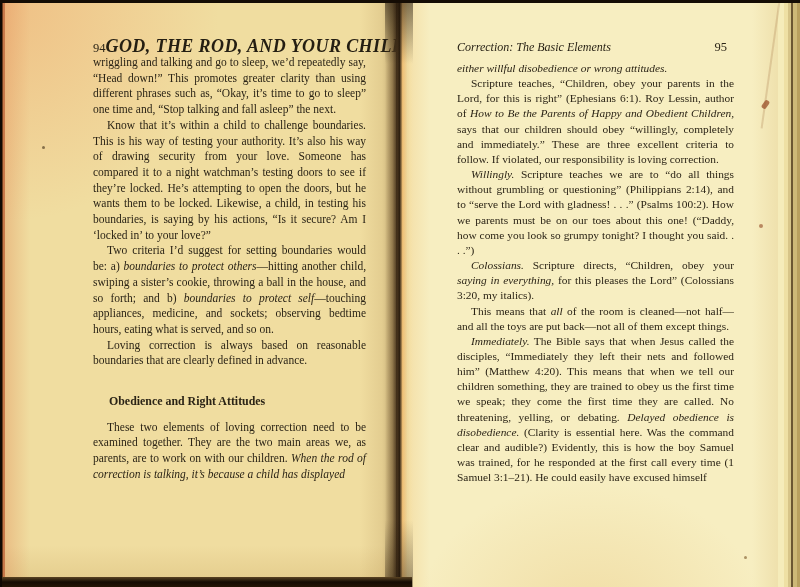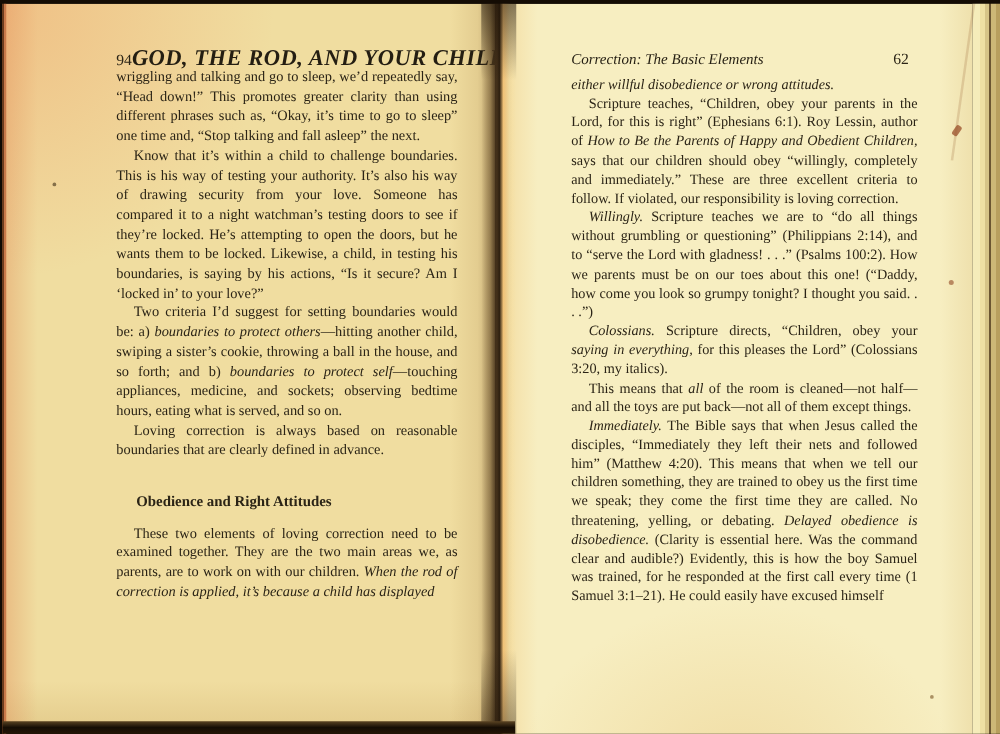--- a/index.html
+++ b/index.html
@@ -109,28 +109,28 @@
     <div class="page-header-left">
       <span class="page-num">94</span>
       <span class="running-head-left">GOD, THE ROD, AND YOUR CHILD’S BOD</span>
     </div>
     <div class="page-body" id="left-body">
         <p class="para"><span>wriggling and talking and go to sleep, we’d repeatedly say, “Head down!” This promotes greater clarity than using different phrases such as, “Okay, it’s time to go to sleep” one time and, “Stop talking and fall asleep” the next.</span></p>
         <p class="para indent"><span>Know that it’s within a child to challenge boundaries. This is his way of testing your authority. It’s also his way of drawing security from your love. Someone has compared it to a night watchman’s testing doors to see if they’re locked. He’s attempting to open the doors, but he wants them to be locked. Likewise, a child, in testing his boundaries, is saying by his actions, “Is it secure? Am I ‘locked in’ to your love?”</span></p>
         <p class="para indent"><span>Two criteria I’d suggest for setting boundaries would be: a) </span><span class="it">boundaries to protect others</span><span>—hitting another child, swiping a sister’s cookie, throwing a ball in the house, and so forth; and b) </span><span class="it">boundaries to protect self</span><span>—touching appliances, medicine, and sockets; observing bedtime hours, eating what is served, and so on.</span></p>
         <p class="para indent"><span>Loving correction is always based on reasonable boundaries that are clearly defined in advance.</span></p>
         <div class="section-heading">Obedience and Right Attitudes</div>
-        <p class="para indent"><span>These two elements of loving correction need to be examined together. They are the two main areas we, as parents, are to work on with our children. </span><span class="it">When the rod of correction is applied, it’s because a child has displayed</span></p>
+        <p class="para indent"><span>These two elements of loving correction need to be examined together. They are the two main areas we, as parents, are to work on with our children. </span><span class="it">When the rod of correction is talking, it’s because a child has displayed</span></p>
       </div>
   </div>
 
   <div class="page-right">
     <div class="page-header-right">
       <span class="running-head-right">Correction: The Basic Elements</span>
-      <span class="page-num">62</span>
+      <span class="page-num">95</span>
     </div>
     <div class="page-body" id="right-body">
         <p class="para"><span class="it">either willful disobedience or wrong attitudes.</span></p>
         <p class="para indent"><span>Scripture teaches, “Children, obey your parents in the Lord, for this is right” (Ephesians 6:1). Roy Lessin, author of </span><span class="it">How to Be the Parents of Happy and Obedient Children,</span><span> says that our children should obey “willingly, completely and immediately.” These are three excellent criteria to follow. If violated, our responsibility is loving correction.</span></p>
         <p class="para indent"><span class="it">Willingly.</span><span> Scripture teaches we are to “do all things without grumbling or questioning” (Philippians 2:14), and to “serve the Lord with gladness! . . .” (Psalms 100:2). How we parents must be on our toes about this one! (“Daddy, how come you look so grumpy tonight? I thought you said. . . .”)</span></p>
         <p class="para indent"><span class="it">Colossians.</span><span> Scripture directs, “Children, obey your </span><span class="it">saying in everything,</span><span> for this pleases the Lord” (Colossians 3:20, my italics).</span></p>
         <p class="para indent"><span>This means that </span><span class="it">all</span><span> of the room is cleaned—not half—and all the toys are put back—not all of them except things.</span></p>
         <p class="para indent"><span class="it">Immediately.</span><span> The Bible says that when Jesus called the disciples, “Immediately they left their nets and followed him” (Matthew 4:20). This means that when we tell our children something, they are trained to obey us the first time we speak; they come the first time they are called. No threatening, yelling, or debating. </span><span class="it">Delayed obedience is disobedience.</span><span> (Clarity is essential here. Was the command clear and audible?) Evidently, this is how the boy Samuel was trained, for he responded at the first call every time (1 Samuel 3:1–21). He could easily have excused himself</span></p>
       </div>
   </div>

